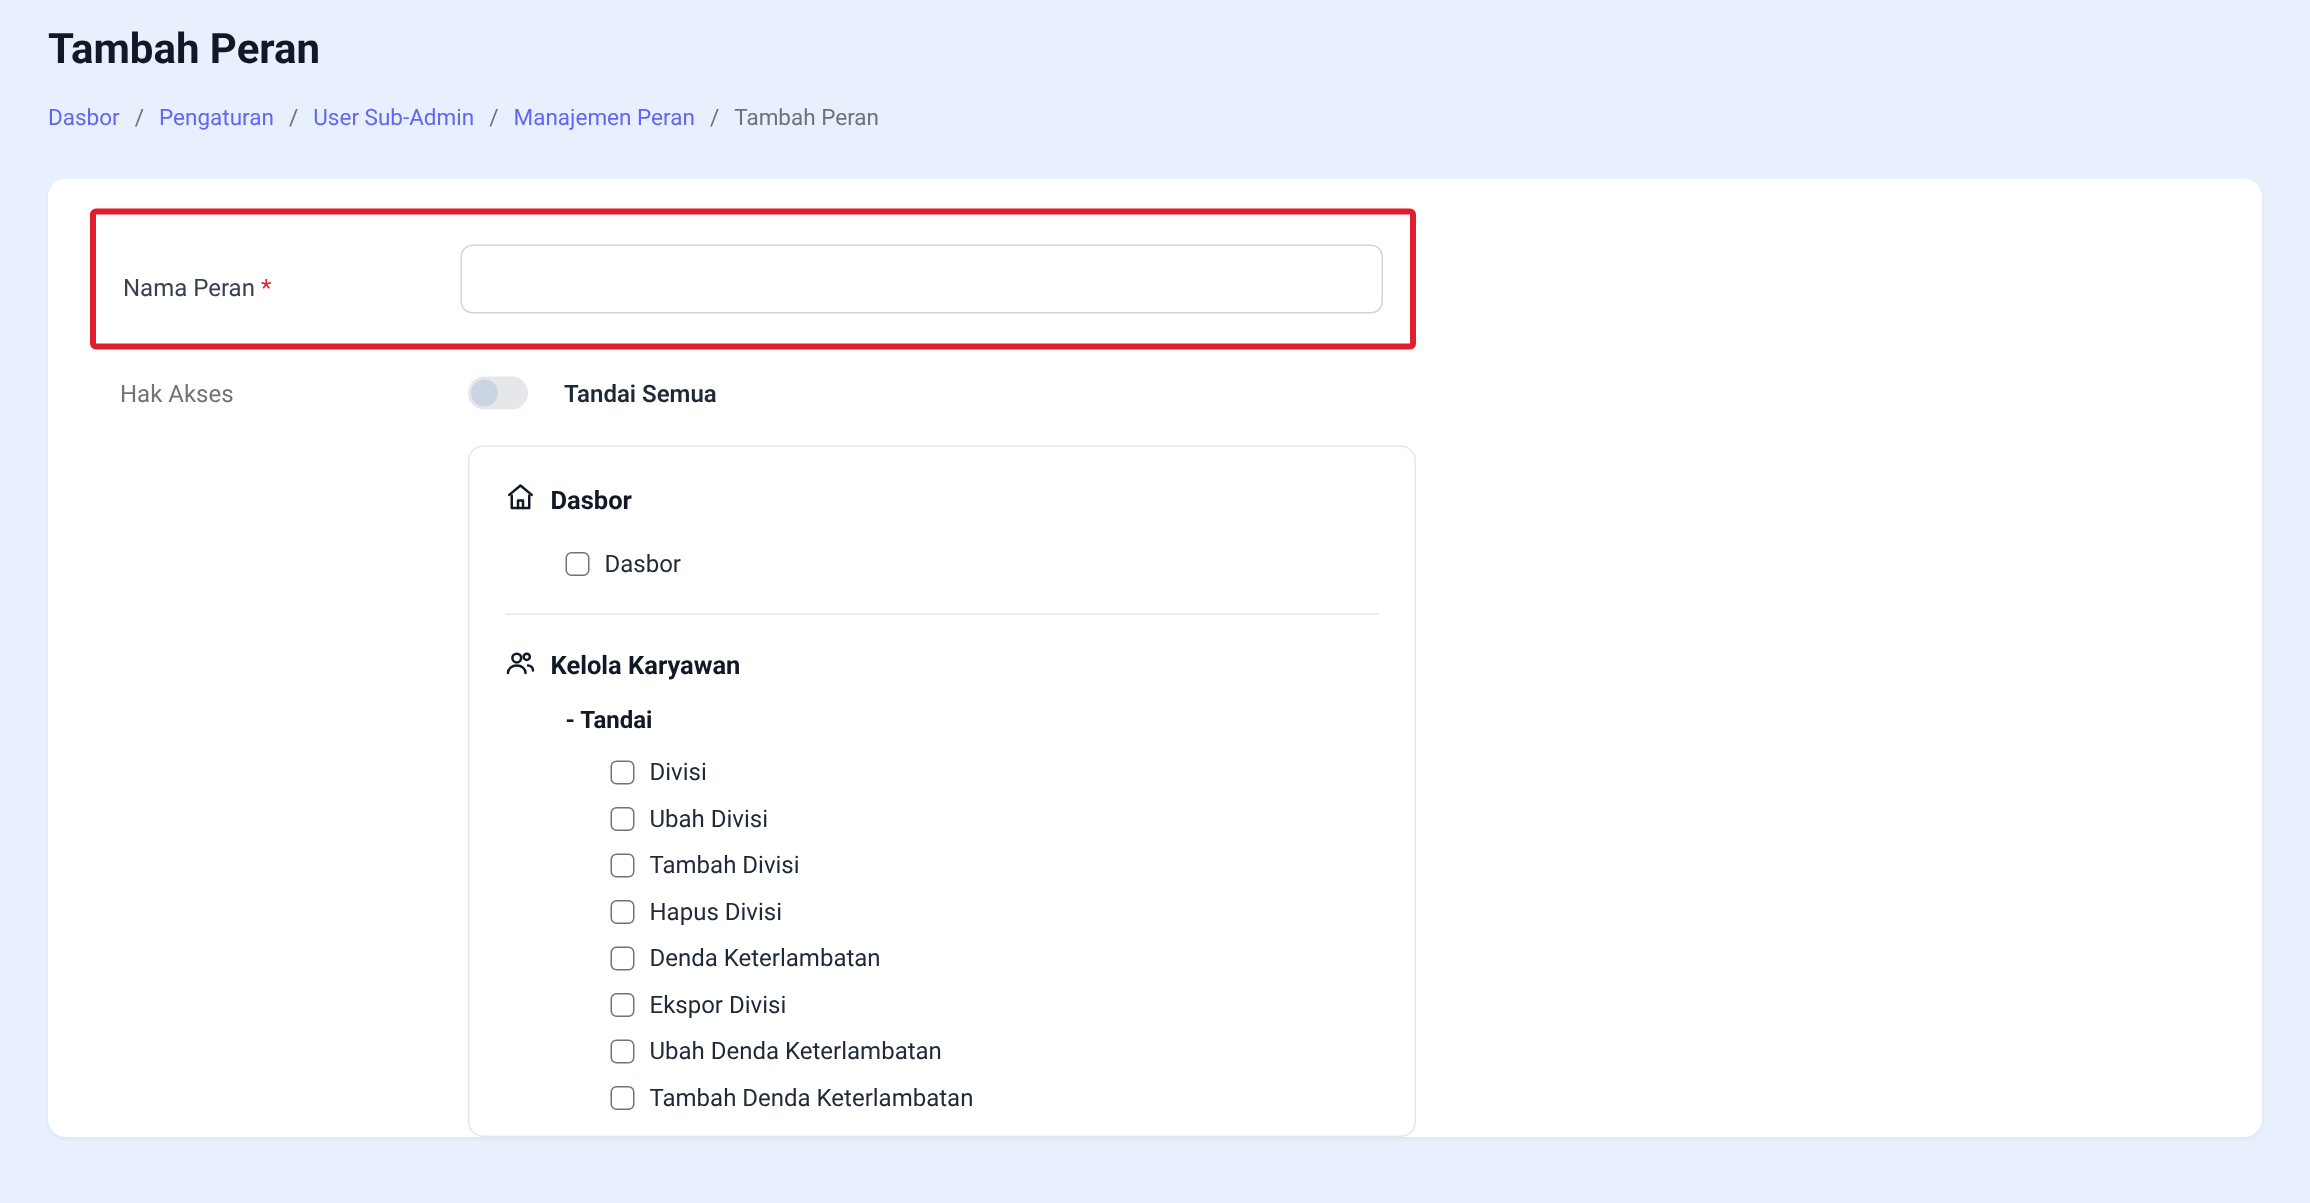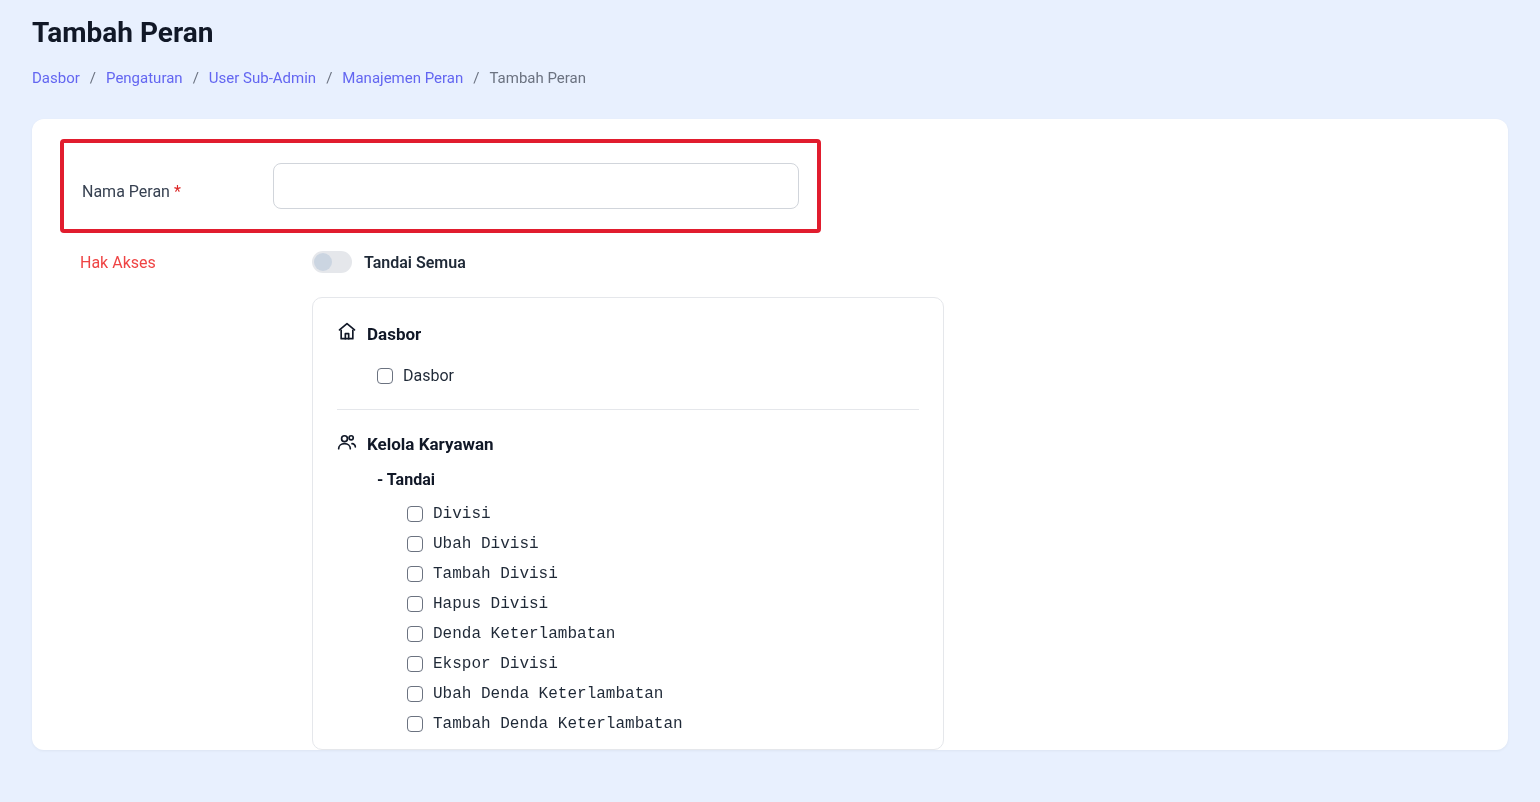--- a/index.html
+++ b/index.html
@@ -45,21 +45,21 @@
       border-radius: 12px;
       padding: 20px 48px 0 48px;
       box-shadow: 0 1px 3px rgba(0,0,0,0.05);
     }
     .highlight-box {
       border: 4px solid #e11d2e;
       border-radius: 4px;
       padding: 20px 18px;
       margin-left: -20px;
       margin-right: 0;
-      width: 761px;
+      width: 884px;
       display: flex;
       align-items: center;
       margin-bottom: 18px;
     }
     .form-label {
       width: 232px;
       font-size: 16px;
       color: #374151;
       padding-top: 10px;
     }
@@ -76,26 +76,26 @@
       background: #ffffff;
     }
     .hak-row {
       display: flex;
       align-items: center;
       margin-bottom: 24px;
     }
     .hak-label {
       width: 232px;
       font-size: 16px;
-      color: #ef4444;
+      color: #737373;
     }
     .toggle-wrap {
       display: flex;
       align-items: center;
-      gap: 12px;
+      gap: 24px;
     }
     .toggle {
       position: relative;
       width: 40px;
       height: 22px;
       background: #e5e7eb;
       border-radius: 11px;
       cursor: pointer;
       flex-shrink: 0;
     }
@@ -161,21 +161,20 @@
     .perm-subsection {
       padding-left: 40px;
       font-size: 16px;
       font-weight: 700;
       color: #111827;
       margin-bottom: 10px;
       margin-top: 10px;
     }
     .perm-indent .perm-checkbox-row {
       padding-left: 70px;
-      font-family: Liberation Mono, monospace;
     }
   </style>
 </head>
 <body>
 
 <div class="page-container">
   <h1 class="page-title">Tambah Peran</h1>
 
   <nav class="breadcrumb">
     <a href="#">Dasbor</a>

